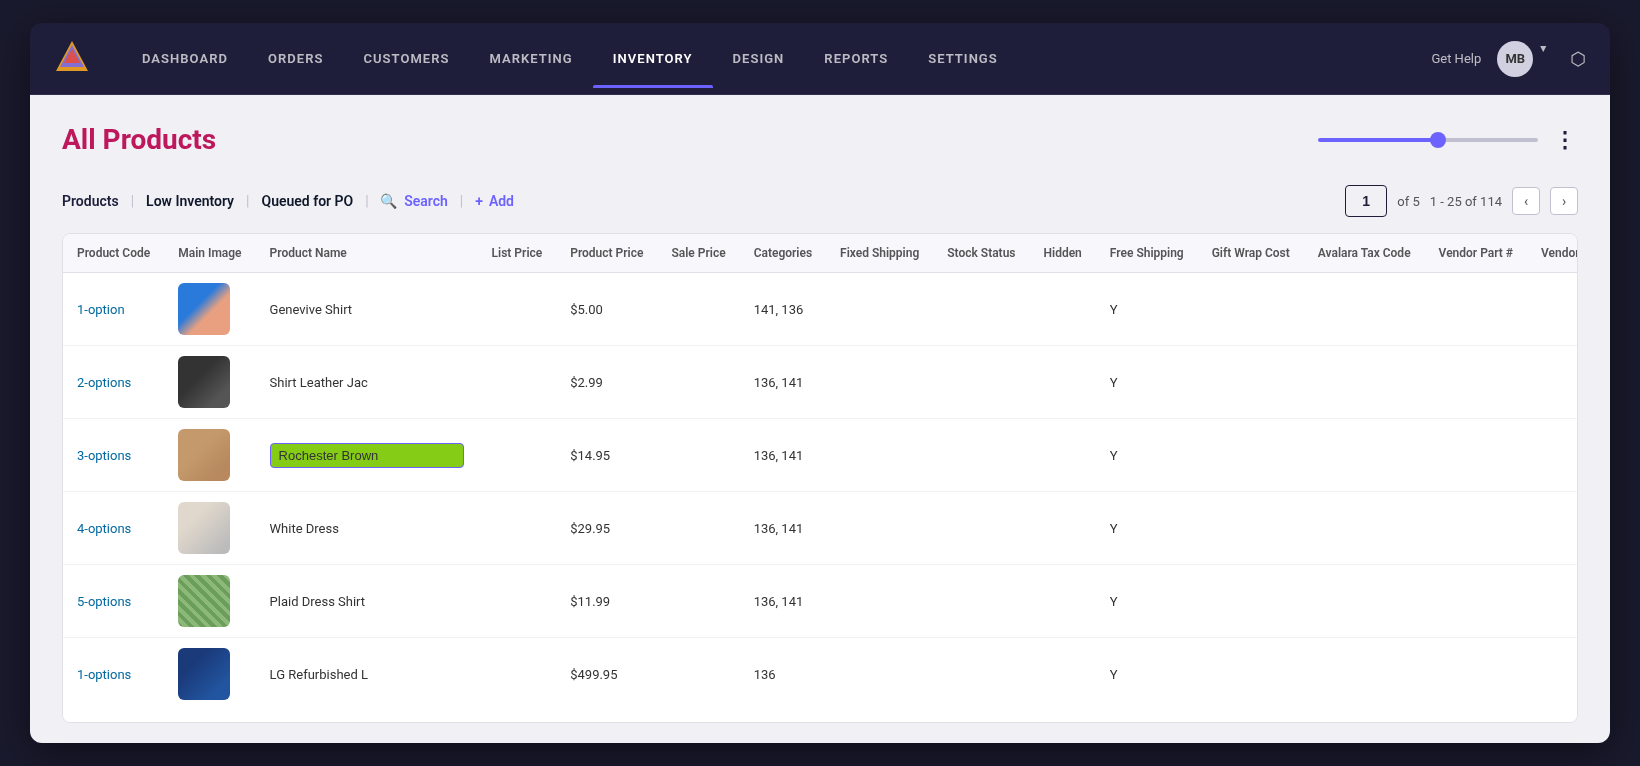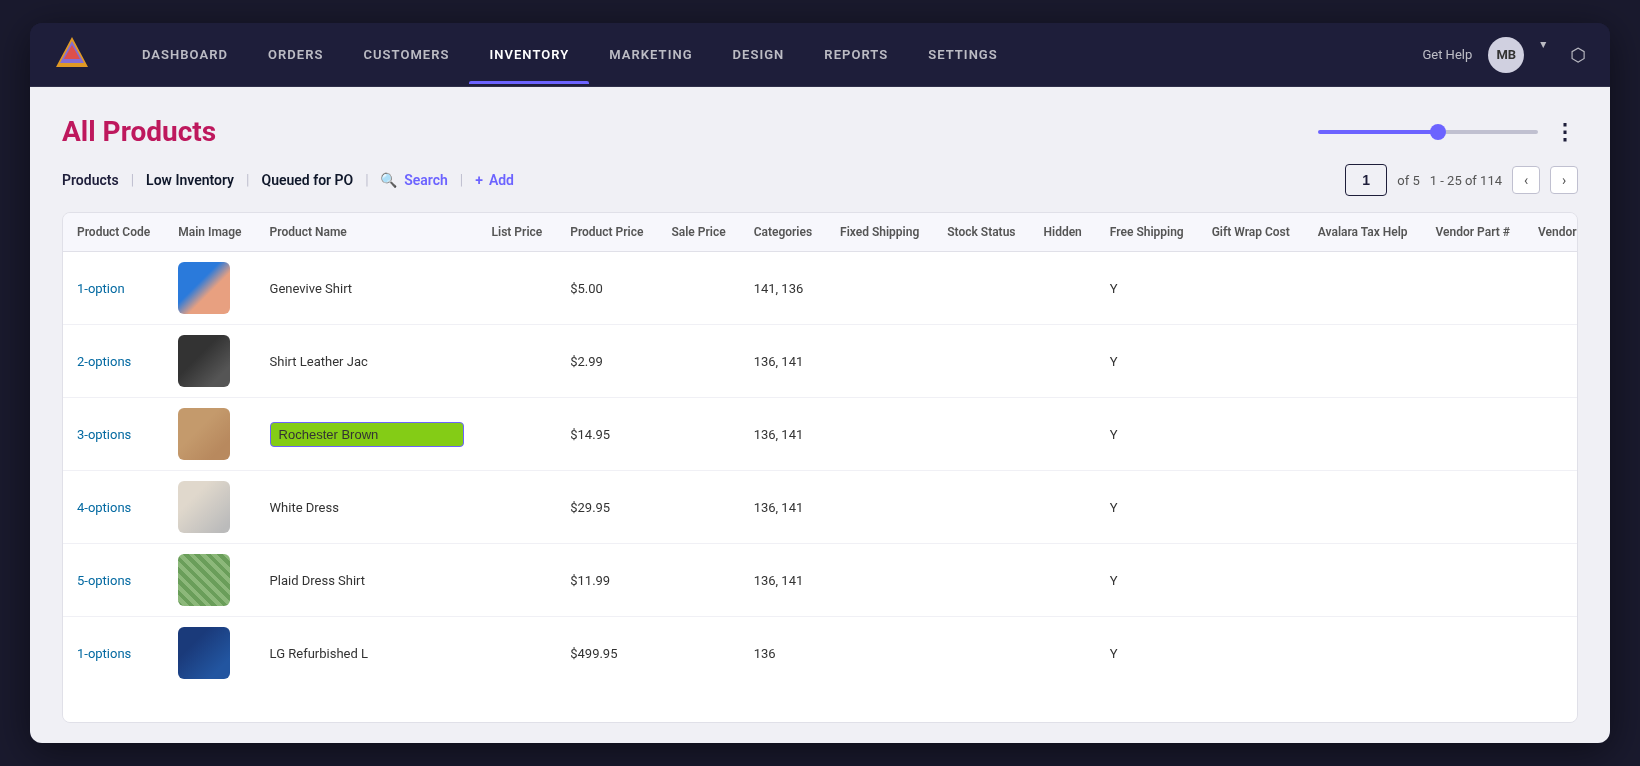--- a/index.html
+++ b/index.html
@@ -21,21 +21,21 @@
       display: flex;
       flex-direction: column;
       box-shadow: 0 8px 40px rgba(0,0,0,0.5);
     }
 
     
     .nav {
       display: flex;
       align-items: center;
       padding: 0 24px;
-      height: 64px;
+      height: 72px;
       background: #1e1e3a;
       border-bottom: 1px solid rgba(255,255,255,0.08);
       gap: 0;
     }
     .nav-items {
       display: flex;
       align-items: center;
       gap: 0;
       flex: 1;
     }
@@ -70,21 +70,21 @@
     }
     .get-help {
       color: rgba(255,255,255,0.7);
       font-size: 13px;
       cursor: pointer;
       margin-left: 45px;
     }
     .avatar-btn {
       display: flex;
       align-items: flex-start;
-      gap: 16px;
+      gap: 7px;
       cursor: pointer;
     }
     .avatar {
       width: 36px;
       height: 36px;
       border-radius: 50%;
       background: #d0d0e0;
       display: flex;
       align-items: center;
       justify-content: center;
@@ -157,20 +157,21 @@
       cursor: pointer;
       font-weight: 700;
       letter-spacing: 2px;
     }
 
     
     .sub-nav {
       display: flex;
       align-items: center;
       gap: 0;
+      margin-top: 13px;
     }
     .sub-nav-item {
       font-size: 14px;
       font-weight: 600;
       color: #0f172a;
       cursor: pointer;
       padding: 4px 0;
     }
     .sub-nav-item.active-sub {
       color: #1e1e3a;
@@ -334,22 +335,22 @@
         <polygon points="18,2 34,32 2,32" fill="#f5a623" opacity="0.9"></polygon>
         <polygon points="18,6 30,28 6,28" fill="#6c63ff" opacity="0.8"></polygon>
         <polygon points="18,10 26,24 10,24" fill="#e74c3c" opacity="0.9"></polygon>
       </svg>
     </div>
 
     <div class="nav-items">
       <div class="nav-item">DASHBOARD</div>
       <div class="nav-item">ORDERS</div>
       <div class="nav-item">CUSTOMERS</div>
+      <div class="nav-item">MARKETING</div>
       <div class="nav-item active">INVENTORY</div>
-      <div class="nav-item">MARKETING</div>
       <div class="nav-item">DESIGN</div>
       <div class="nav-item">REPORTS</div>
       <div class="nav-item">SETTINGS</div>
     </div>
 
     <div class="nav-right">
       <span class="get-help">Get Help</span>
       <div class="avatar-btn">
         <div class="avatar">MB</div>
         <span class="chevron-down">▾</span>
@@ -405,21 +406,21 @@
             <th>Product Name</th>
             <th>List Price</th>
             <th>Product Price</th>
             <th>Sale Price</th>
             <th>Categories</th>
             <th>Fixed Shipping</th>
             <th>Stock Status</th>
             <th>Hidden</th>
             <th>Free Shipping</th>
             <th>Gift Wrap Cost</th>
-            <th>Avalara Tax Help</th>
+            <th>Avalara Tax Code</th>
             <th>Vendor Part #</th>
             <th>Vendor Price</th>
           </tr>
         </thead>
         <tbody id="table-body">
         <tr>
               <td><span class="product-code-link">1-option</span></td>
               <td>
                 <div class="img-placeholder img-shirt-blue"></div>
               </td>

